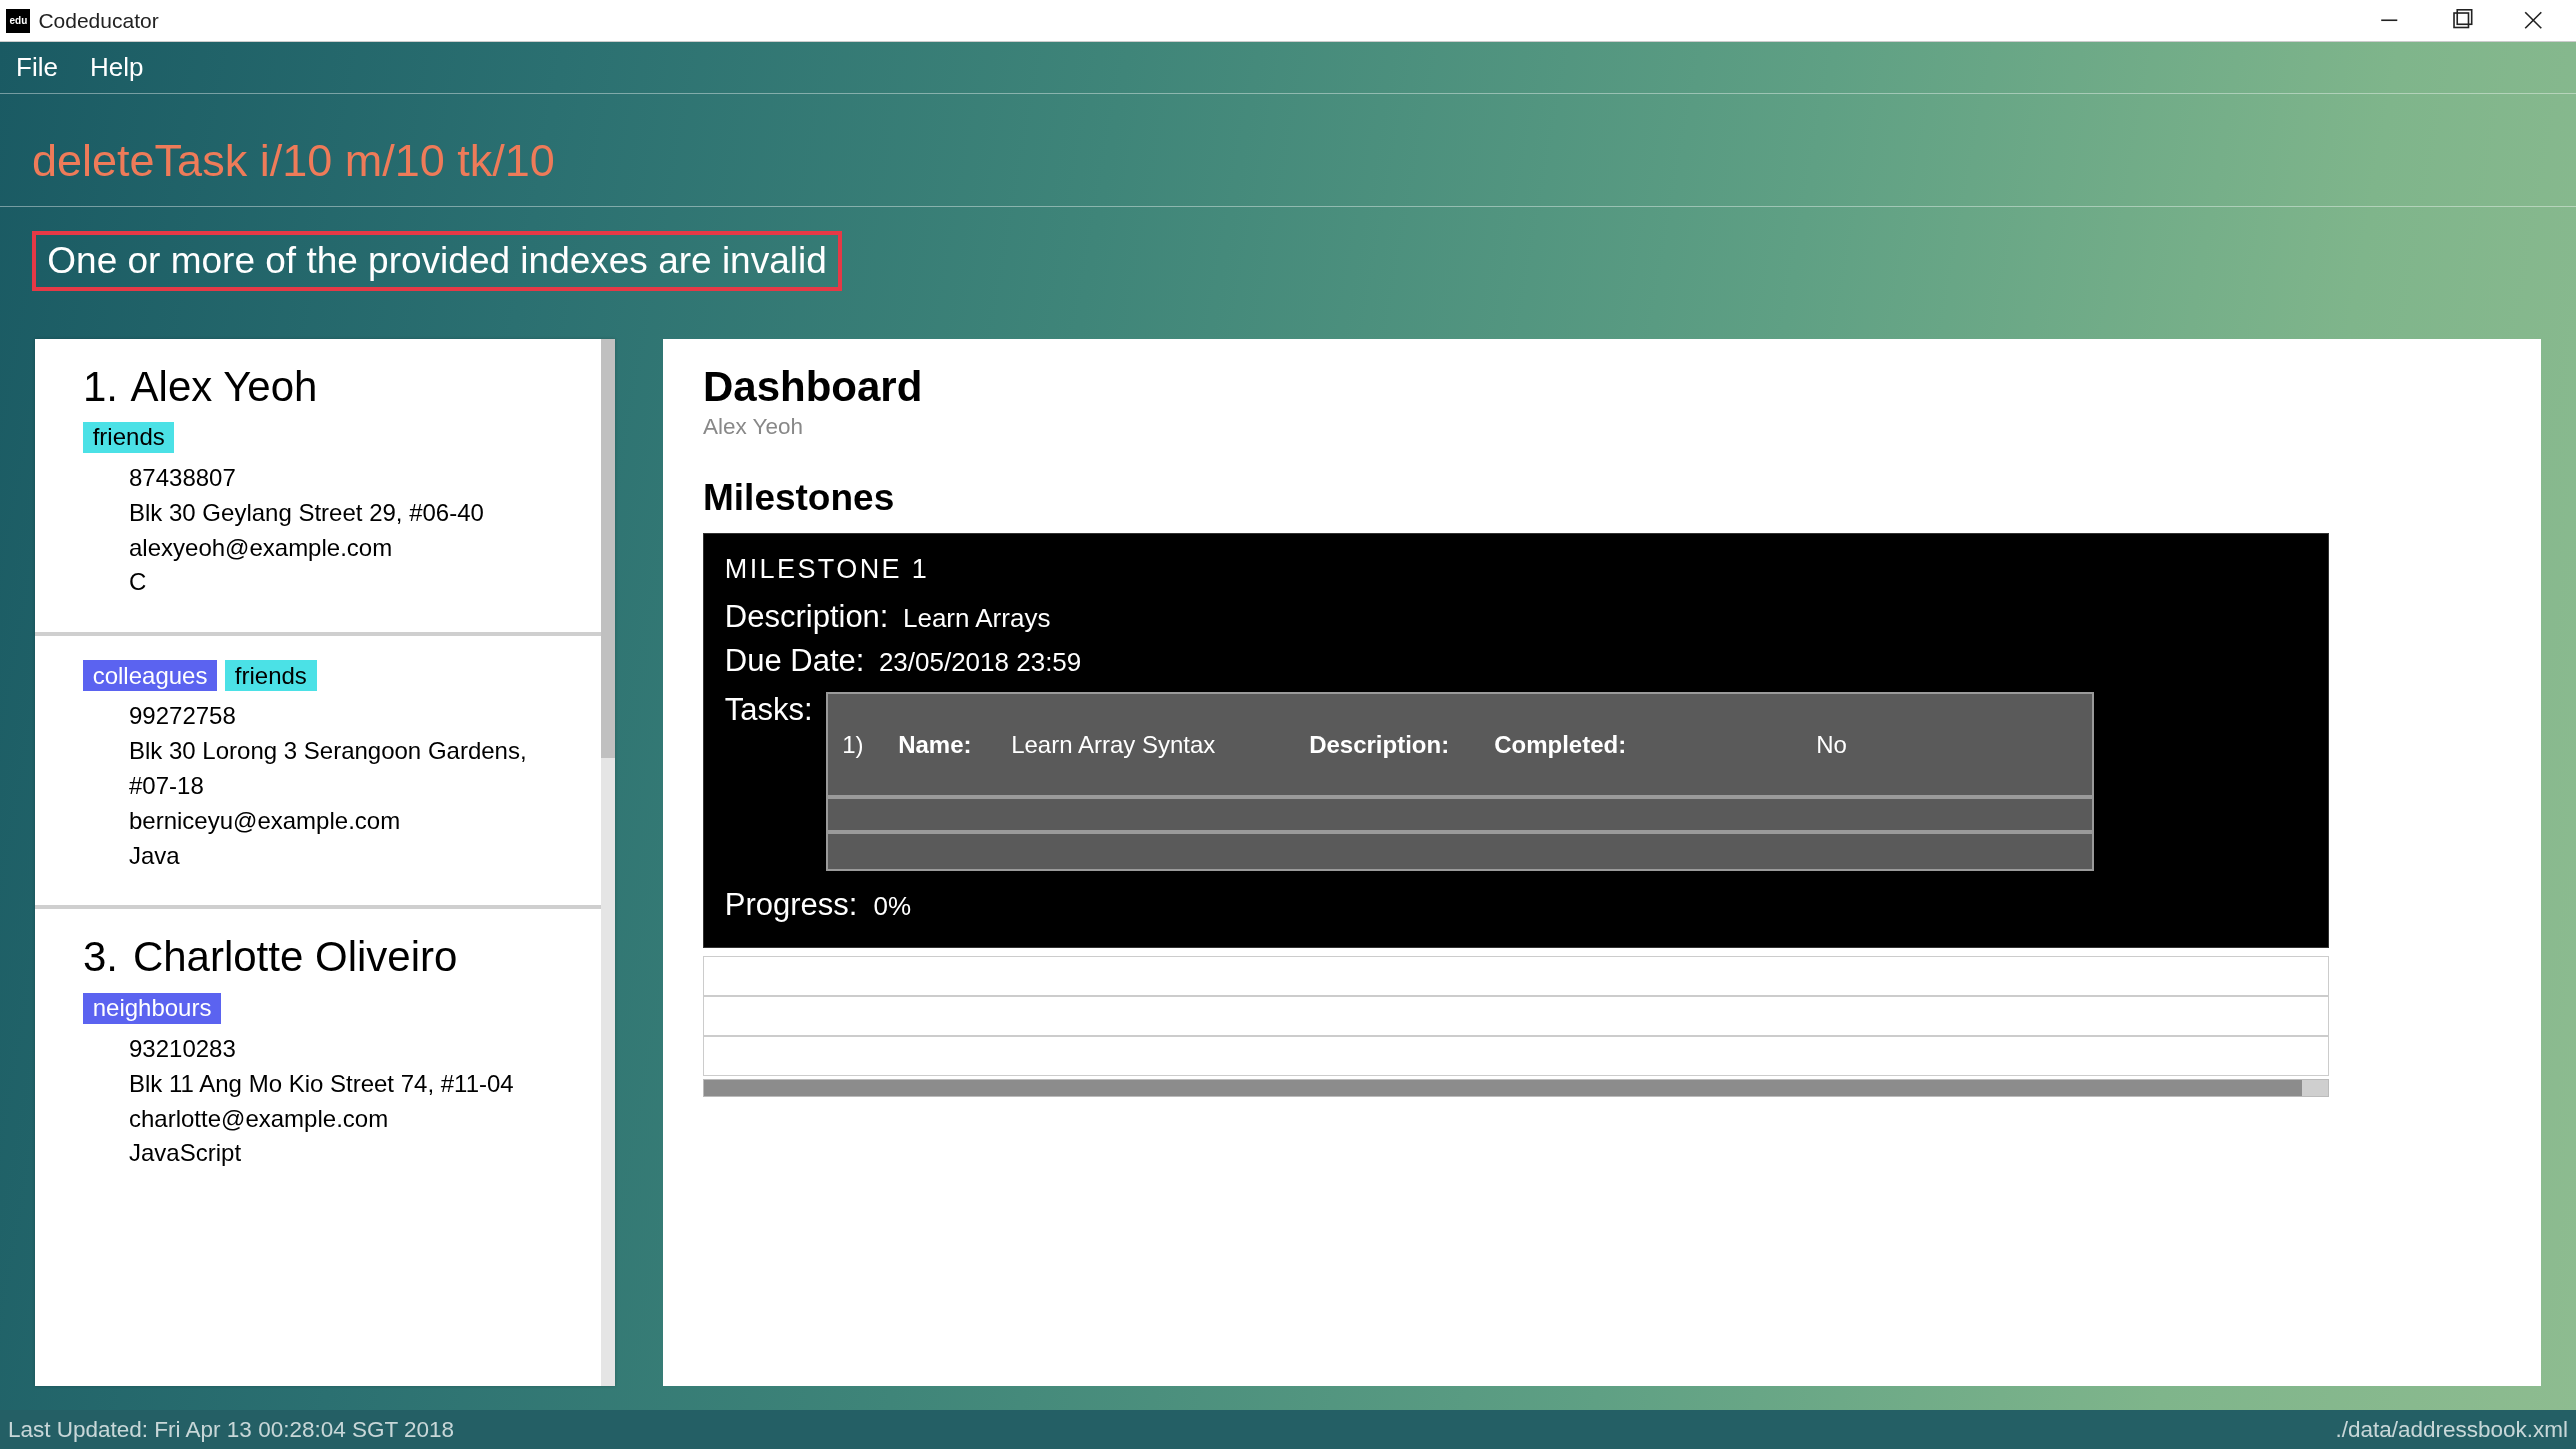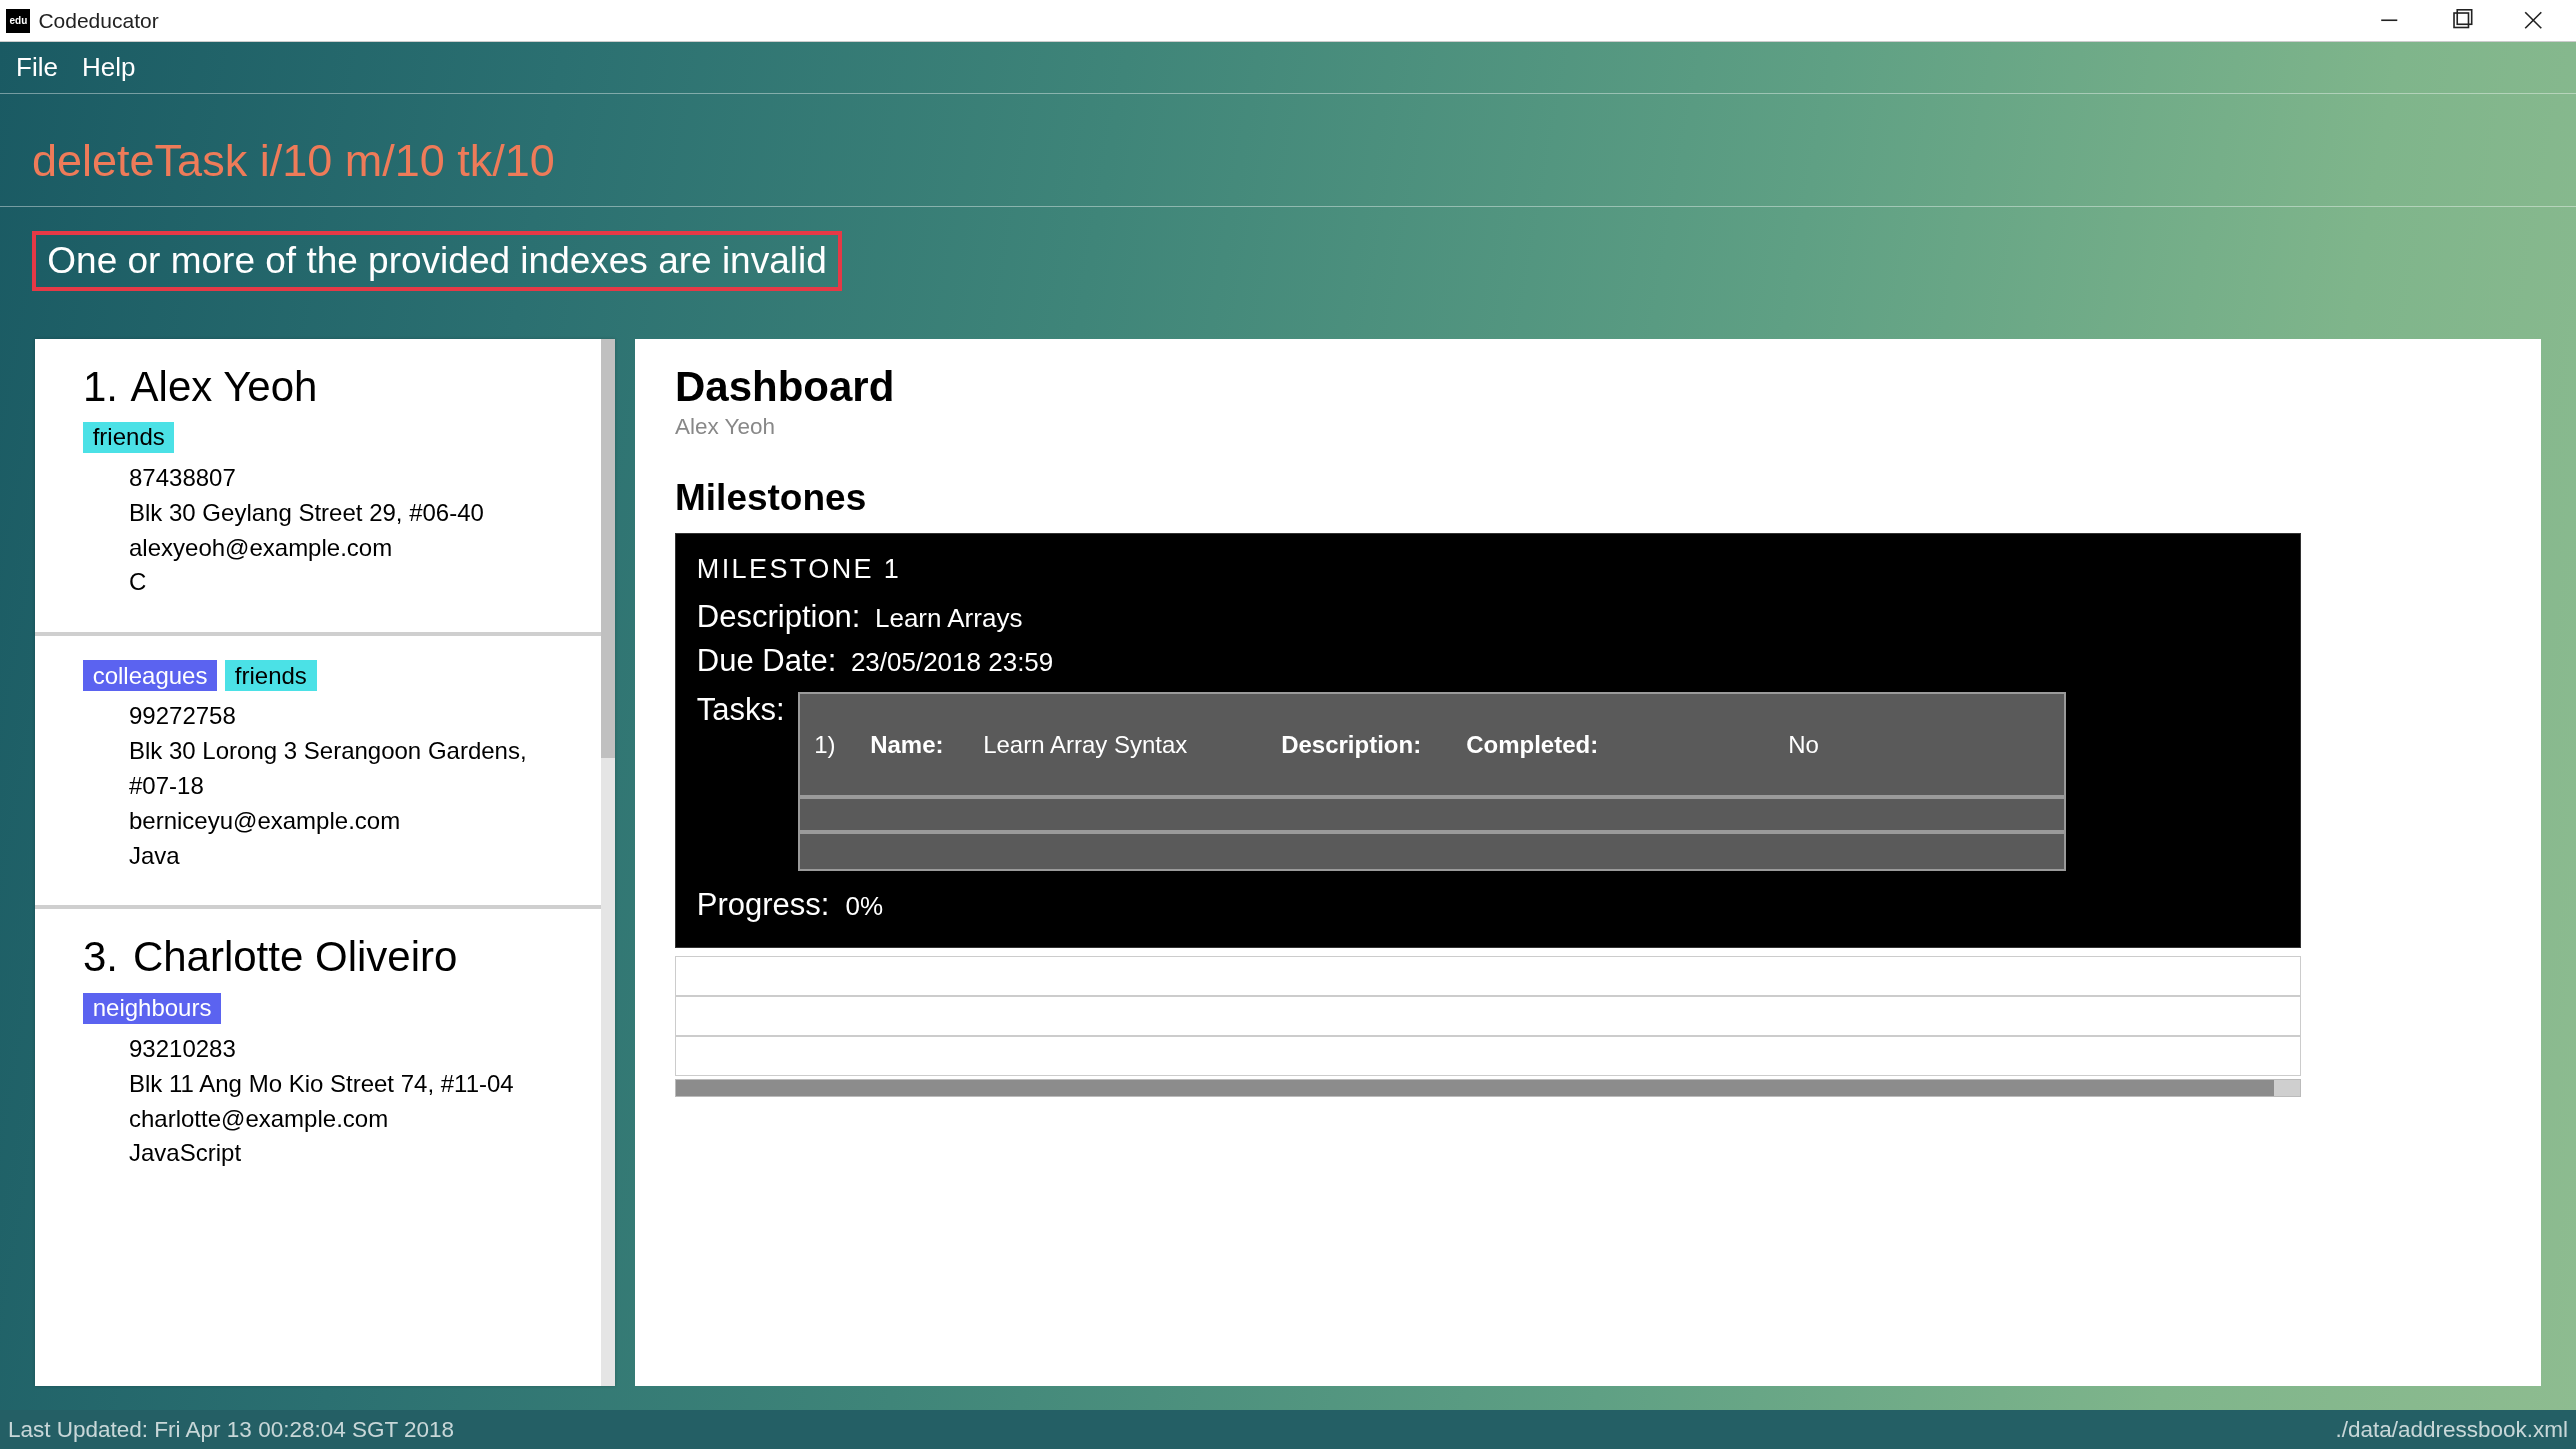--- a/index.html
+++ b/index.html
@@ -40,21 +40,21 @@
     position: relative;
   }
 
   
   .menu-bar {
     height: 52px;
     border-bottom: 0.8px solid rgba(255,255,255,0.4);
     display:flex;
     align-items:center;
     padding: 0 16px;
-    gap: 24px;
+    gap: 32px;
   }
   .menu-bar .menu-item {
     color: #fff;
     font-size: 26px;
     font-weight: 300;
   }
 
   
   .command-row {
     height: 113px;
@@ -86,21 +86,21 @@
     color: #fff;
     font-size: 37px;
     font-weight: 300;
   }
 
   
   .content-row {
     flex:1;
     display:flex;
     padding: 16px 35px 24px 35px;
-    gap: 20px;
+    gap: 48px;
     overflow: hidden;
   }
 
   
   .left-pane {
     width: 580px;
     background:#fff;
     display:flex;
     flex-direction:column;
     position:relative;

